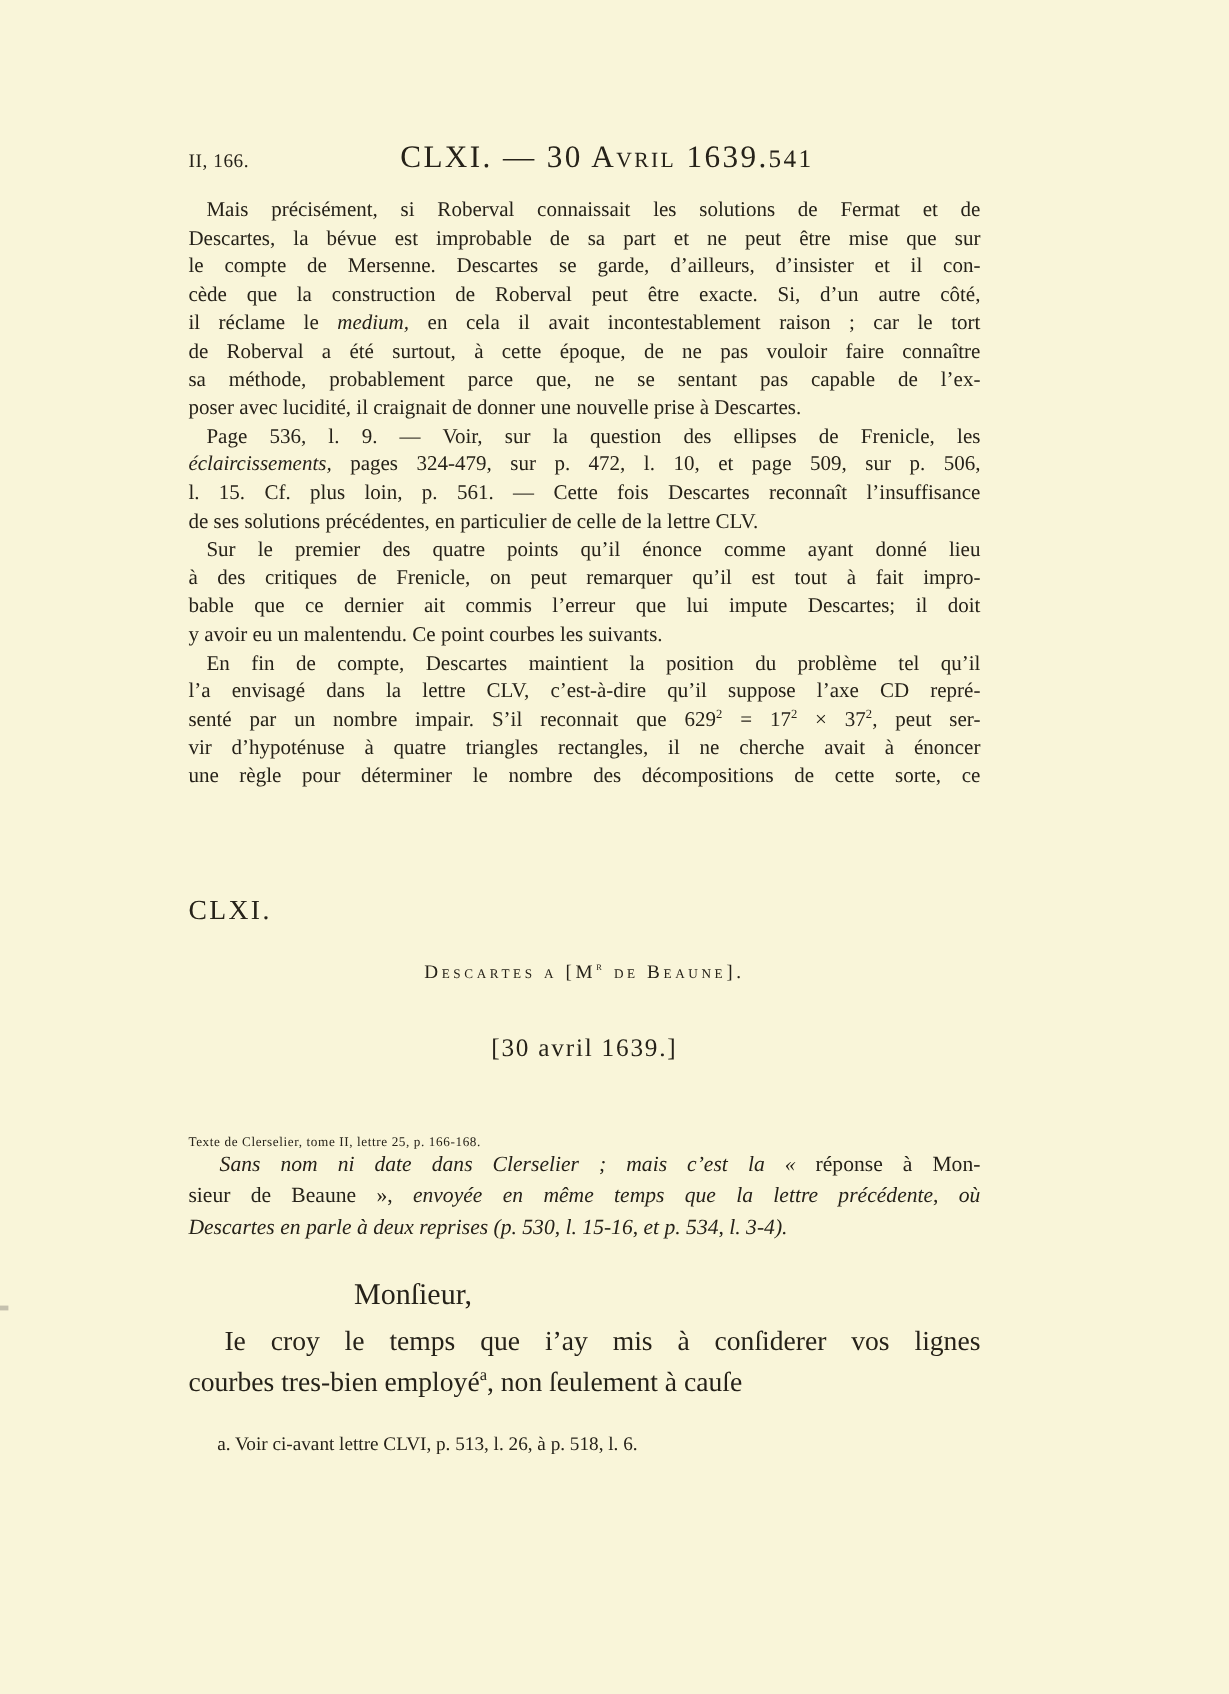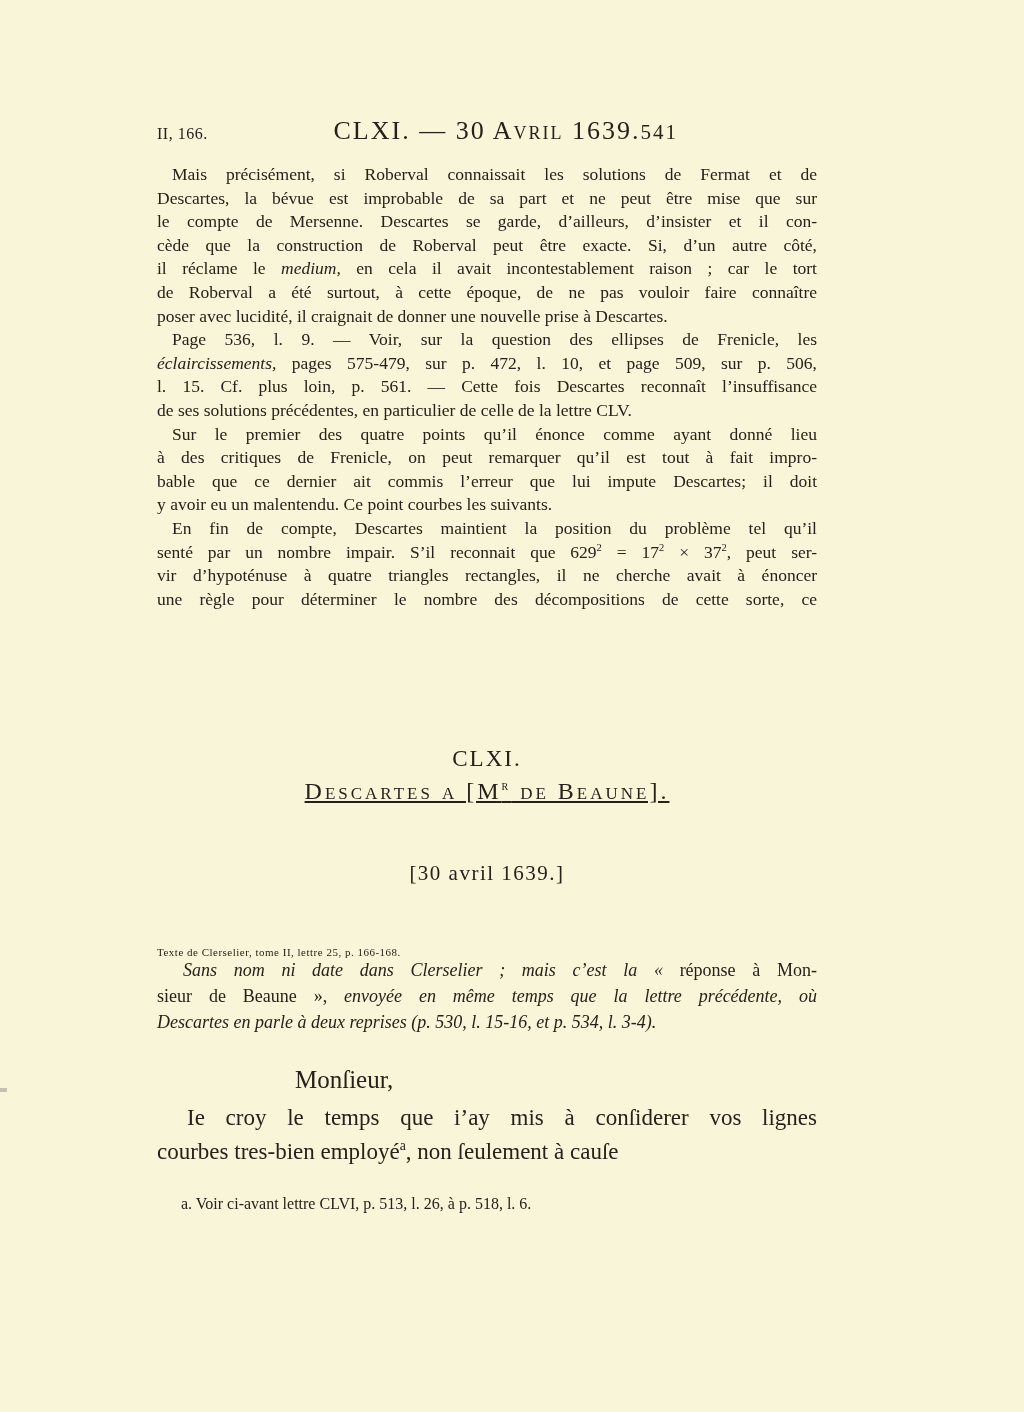--- a/index.html
+++ b/index.html
@@ -33,27 +33,26 @@
   .line.last { text-align-last: left; }
   .center .line, .center .line.last { text-align: center; text-align-last: center; }
   .it { font-style: italic; }
   .sup { vertical-align: super; font-size: 60%; line-height: 0; }
 
   
   .commentary { top: 163px; font-size: 17.5px; line-height: 23.6px; }
   .commentary .ind { text-indent: 15px; }
 
   
-  .sec-num { top: 746px; text-align: center; font-size: 23px; letter-spacing: 2px; }
+  .sec-num { top: 746px; text-align: left; font-size: 23px; letter-spacing: 2px; }
   .sec-recipient {
-    top: 778px;
+    top: 802px;
     font-variant: small-caps;
-    font-size: 24px;
+    font-size: 16px;
     letter-spacing: 3px;
-    text-decoration: underline;
   }
   .sec-date { top: 861px; text-align: center; font-size: 21px; letter-spacing: 1.5px; }
   .sec-source { top: 946px; text-align: left; font-size: 11px; letter-spacing: 0.5px; }
 
   
   .note { top: 957px; font-size: 18px; line-height: 26px; }
   .note .ind { text-indent: 26px; }
 
   
   .salutation { top: 1066px; font-size: 25px; padding-left: 138px; }
@@ -84,36 +83,38 @@
   </div>
 
   <div class="block commentary">
     <div>
         <div class="line ind"><span>Mais précisément, si Roberval connaissait les solutions de Fermat et de</span></div>
         <div class="line"><span>Descartes, la bévue est improbable de sa part et ne peut être mise que sur</span></div>
         <div class="line"><span>le compte de Mersenne.  Descartes se garde, d’ailleurs, d’insister et il con-</span></div>
         <div class="line"><span>cède que la construction de Roberval peut être exacte. Si, d’un autre côté,</span></div>
         <div class="line"><span>il réclame le </span><span class="it">medium,</span><span> en cela il avait incontestablement raison ; car le tort</span></div>
         <div class="line"><span>de Roberval a été surtout, à cette époque, de ne pas vouloir faire connaître</span></div>
+        <div class="line"><span>sa méthode, probablement parce que, ne se sentant pas capable de l’ex-</span></div>
         <div class="line last"><span>poser avec lucidité, il craignait de donner une nouvelle prise à Descartes.</span></div>
       </div>
     <div>
         <div class="line ind"><span>Page 536, l. 9. — Voir, sur la question des ellipses de Frenicle, les</span></div>
-        <div class="line"><span class="it">éclaircissements,</span><span> pages 575-479, sur p. 472, l. 10, et page 509, sur p. 506,</span></div>
+        <div class="line"><span class="it">éclaircissements,</span><span> pages 324-479, sur p. 472, l. 10, et page 509, sur p. 506,</span></div>
         <div class="line"><span>l. 15. Cf. plus loin, p. 561. — Cette fois Descartes reconnaît l’insuffisance</span></div>
         <div class="line last"><span>de ses solutions précédentes, en particulier de celle de la lettre CLV.</span></div>
       </div>
     <div>
         <div class="line ind"><span>Sur le premier des quatre points qu’il énonce comme ayant donné lieu</span></div>
         <div class="line"><span>à des critiques de Frenicle, on peut remarquer qu’il est tout à fait impro-</span></div>
         <div class="line"><span>bable que ce dernier ait commis l’erreur que lui impute Descartes; il doit</span></div>
         <div class="line last"><span>y avoir eu un malentendu. Ce point courbes les suivants.</span></div>
       </div>
     <div>
         <div class="line ind"><span>En fin de compte, Descartes maintient la position du problème tel qu’il</span></div>
+        <div class="line"><span>l’a envisagé dans la lettre CLV, c’est-à-dire qu’il suppose l’axe CD repré-</span></div>
         <div class="line"><span>senté par un nombre impair. S’il reconnait que 629</span><span class="sup">2</span><span> = 17</span><span class="sup">2</span><span> × 37</span><span class="sup">2</span><span>, peut ser-</span></div>
         <div class="line"><span>vir d’hypoténuse à quatre triangles rectangles, il ne cherche avait à énoncer</span></div>
         <div class="line"><span>une règle pour déterminer le nombre des décompositions de cette sorte, ce</span></div>
       </div>
   </div>
 
   <div class="block sec-num">CLXI.</div>
 
   <div class="block sec-recipient center">
       <div class="line last"><span>Descartes a [M</span><span class="sup">r</span><span> de Beaune].</span></div>

